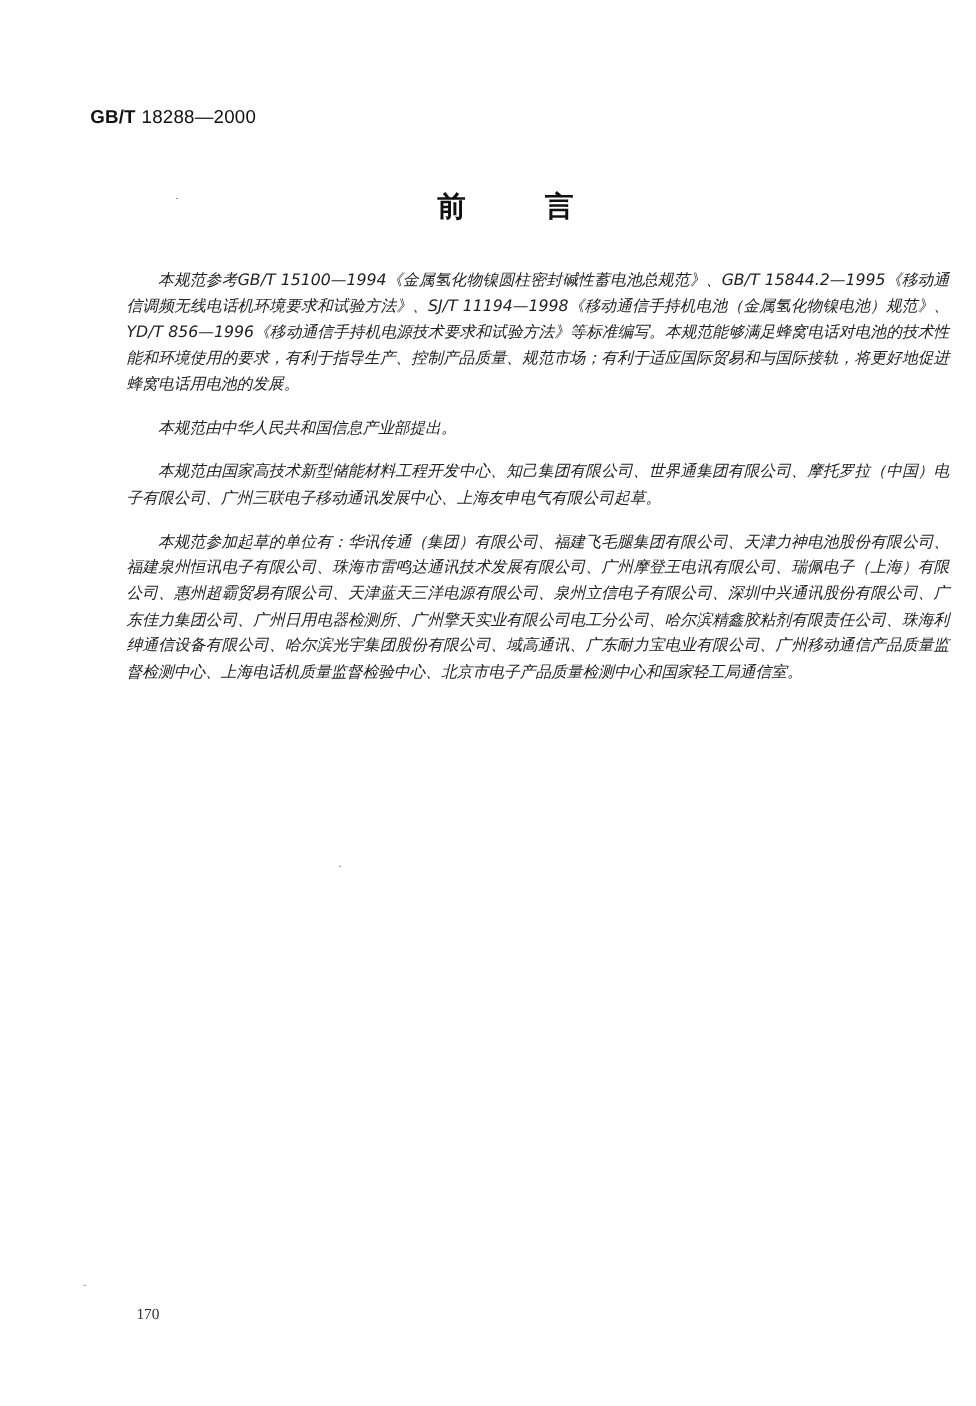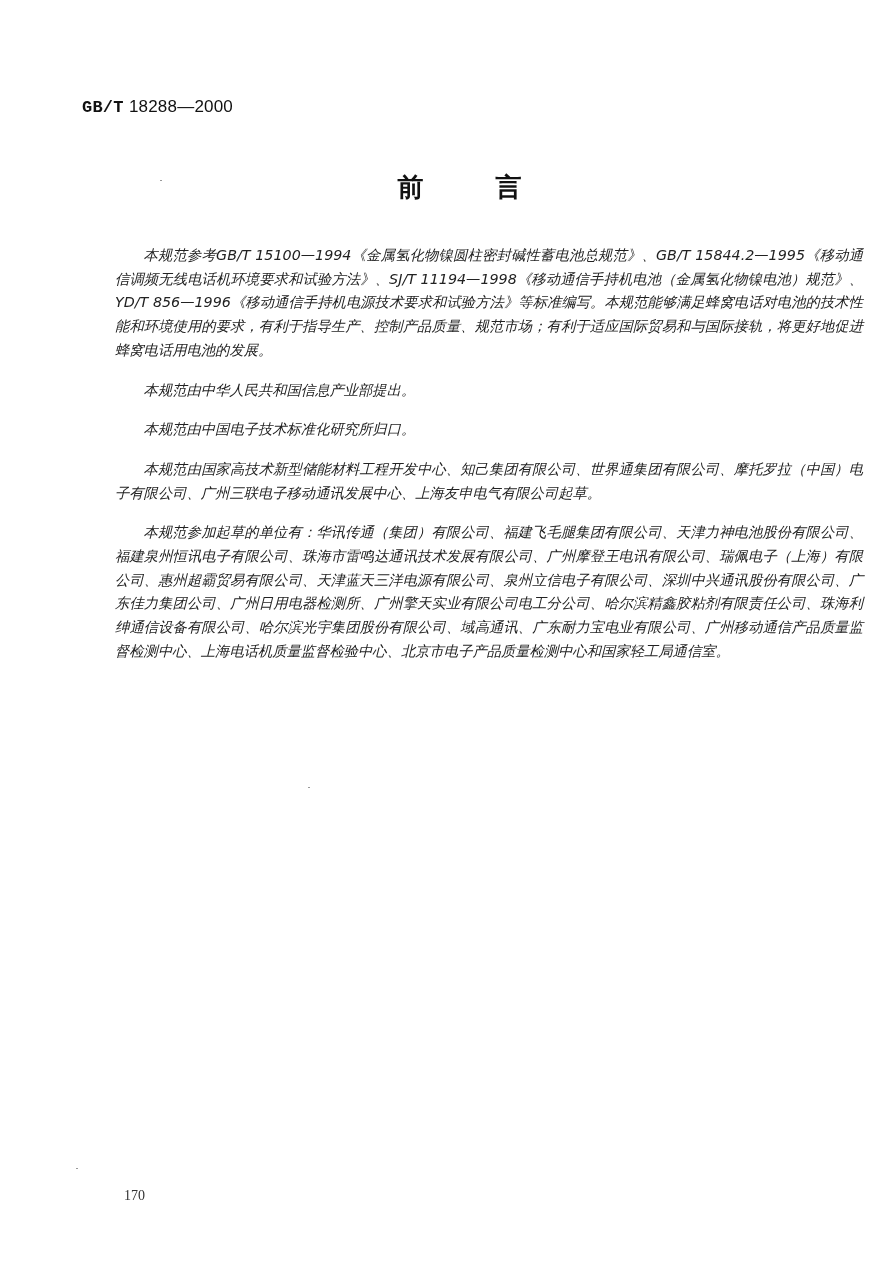--- a/index.html
+++ b/index.html
@@ -17,21 +17,21 @@
     }
     .header-code {
       position: absolute;
       left: 82px;
       top: 97px;
       font-size: 16px;
       letter-spacing: 0.2px;
       color: #111;
     }
     .header-code .prefix {
-      font-family: Liberation Mono, monospace;
+      font-family: Liberation Sans, sans-serif;
       font-weight: bold;
       font-size: 17px;
     }
     .header-code .num {
       font-family: Liberation Sans, sans-serif;
       font-size: 17px;
     }
     .title {
       position: absolute;
       left: 0;
@@ -84,21 +84,20 @@
 <div class="header-code">
   <span class="prefix">GB/T</span>
   <span class="num">18288—2000</span>
 </div>
 
 <div class="title">前言</div>
 
 <div class="body">
   <p class="para">本规范参考GB/T 15100—1994《金属氢化物镍圆柱密封碱性蓄电池总规范》、GB/T 15844.2—1995《移动通信调频无线电话机环境要求和试验方法》、SJ/T 11194—1998《移动通信手持机电池（金属氢化物镍电池）规范》、YD/T 856—1996《移动通信手持机电源技术要求和试验方法》等标准编写。本规范能够满足蜂窝电话对电池的技术性能和环境使用的要求，有利于指导生产、控制产品质量、规范市场；有利于适应国际贸易和与国际接轨，将更好地促进蜂窝电话用电池的发展。</p>
   <p class="para">本规范由中华人民共和国信息产业部提出。</p>
-  <p class="para">本规范由中国电子技术标准化研究所归口。</p>
   <p class="para">本规范由国家高技术新型储能材料工程开发中心、知己集团有限公司、世界通集团有限公司、摩托罗拉（中国）电子有限公司、广州三联电子移动通讯发展中心、上海友申电气有限公司起草。</p>
   <p class="para">本规范参加起草的单位有：华讯传通（集团）有限公司、福建飞毛腿集团有限公司、天津力神电池股份有限公司、福建泉州恒讯电子有限公司、珠海市雷鸣达通讯技术发展有限公司、广州摩登王电讯有限公司、瑞佩电子（上海）有限公司、惠州超霸贸易有限公司、天津蓝天三洋电源有限公司、泉州立信电子有限公司、深圳中兴通讯股份有限公司、广东佳力集团公司、广州日用电器检测所、广州擎天实业有限公司电工分公司、哈尔滨精鑫胶粘剂有限责任公司、珠海利绅通信设备有限公司、哈尔滨光宇集团股份有限公司、域高通讯、广东耐力宝电业有限公司、广州移动通信产品质量监督检测中心、上海电话机质量监督检验中心、北京市电子产品质量检测中心和国家轻工局通信室。</p>
 </div>
 
 <div class="speck" style="left:160px; top:180px;"></div>
 <div class="speck" style="left:308px; top:787px;"></div>
 <div class="speck" style="left:76px; top:1168px;"></div>
 
 <div class="page-num">170</div>
 

